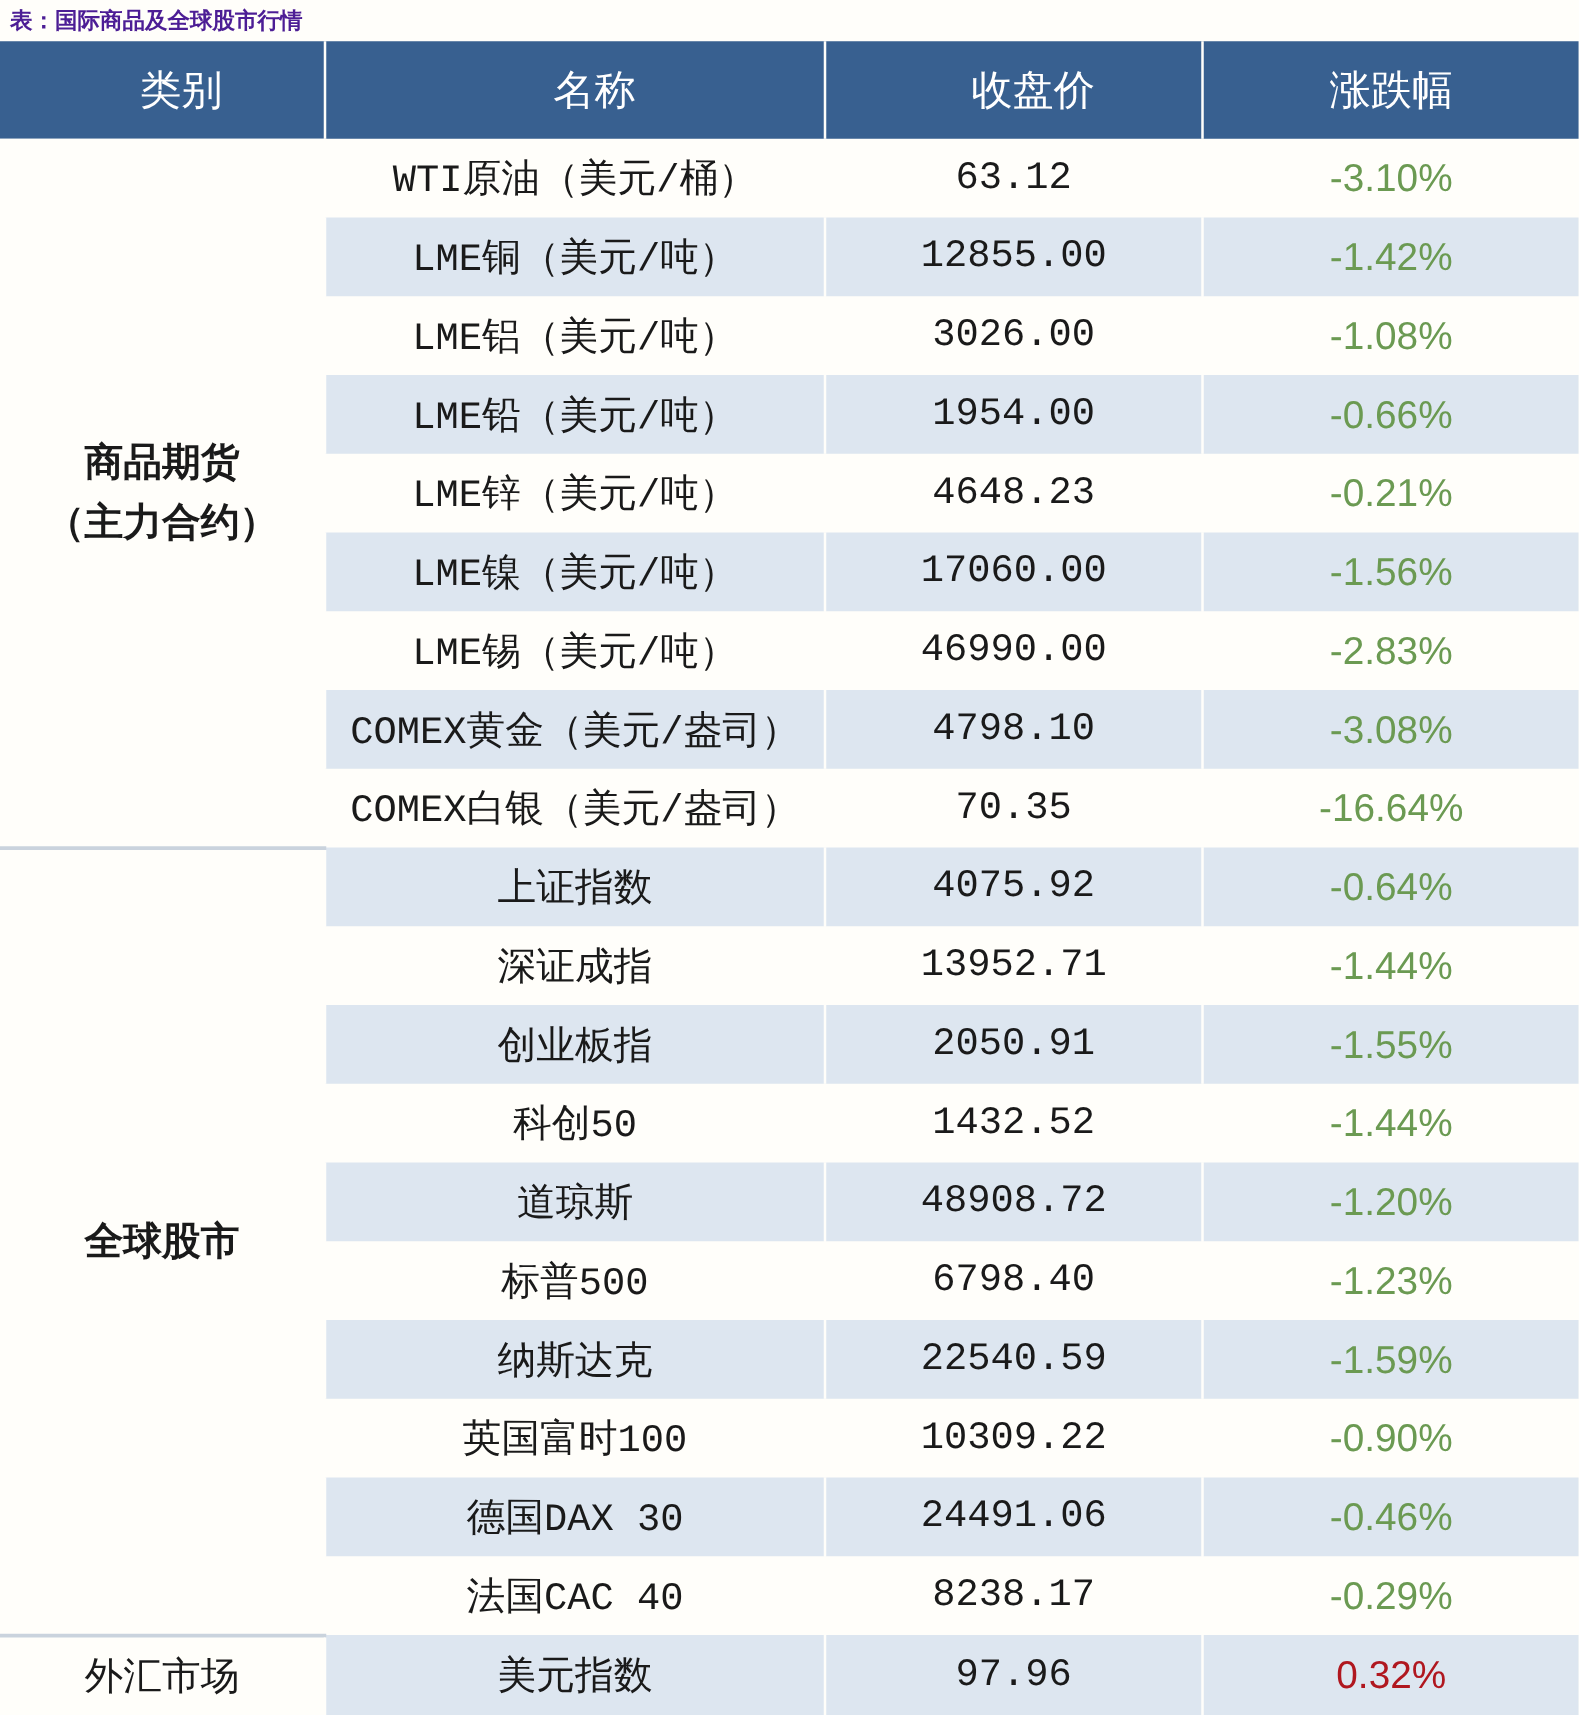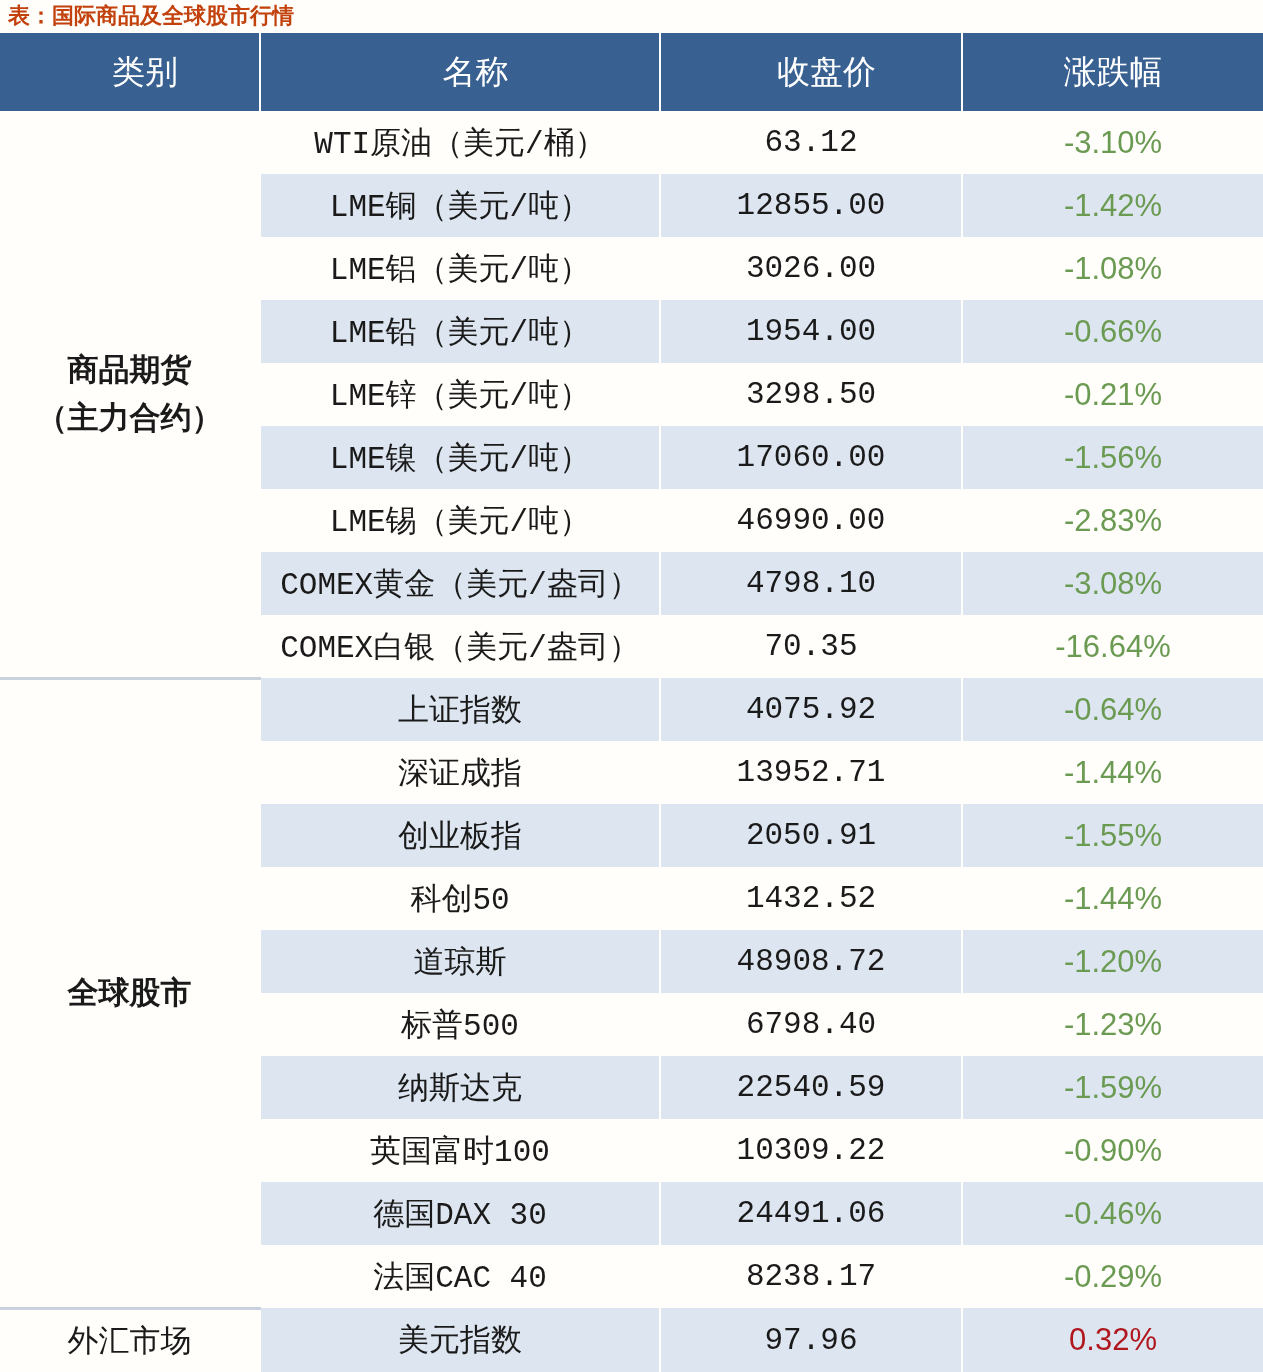--- a/index.html
+++ b/index.html
@@ -15,26 +15,26 @@
   }
   html,body{margin:0;padding:0;}
   body{
     width:1263px;height:1372px;
     background:var(--bg);
     font-family:"Liberation Sans", sans-serif;
     color:var(--body-text);
     overflow:hidden;
   }
   .page-title{
-    font-size:22px;
+    font-size:18px;
     font-weight:bold;
     padding:3px 0 4px 8px;
     height:26px;
     line-height:26px;
-    color:#c2410c;
+    color:#4c1d95;
   }
   table.market-table{
     width:1263px;
     border-collapse:collapse;
     table-layout:fixed;
     border-bottom:6px solid var(--bottom-border);
   }
   col.c-category{width:260px;}
   col.c-name{width:400px;}
   col.c-close{width:302px;}
@@ -105,21 +105,21 @@
         <td class="close-cell">3026.00</td>
         <td class="change-cell down">-1.08%</td>
       </tr>
       <tr>
         <td class="name-cell striped">LME铅（美元/吨）</td>
         <td class="close-cell striped">1954.00</td>
         <td class="change-cell down striped">-0.66%</td>
       </tr>
       <tr>
         <td class="name-cell">LME锌（美元/吨）</td>
-        <td class="close-cell">3298.50</td>
+        <td class="close-cell">4648.23</td>
         <td class="change-cell down">-0.21%</td>
       </tr>
       <tr>
         <td class="name-cell striped">LME镍（美元/吨）</td>
         <td class="close-cell striped">17060.00</td>
         <td class="change-cell down striped">-1.56%</td>
       </tr>
       <tr>
         <td class="name-cell">LME锡（美元/吨）</td>
         <td class="close-cell">46990.00</td>

